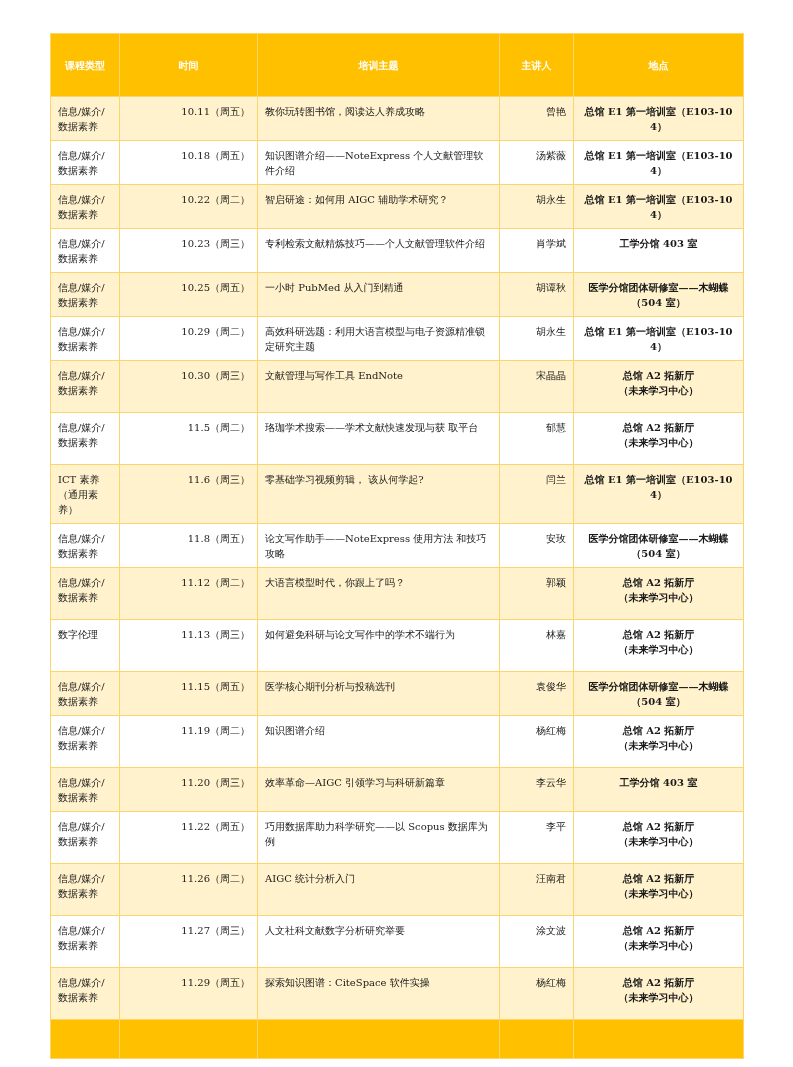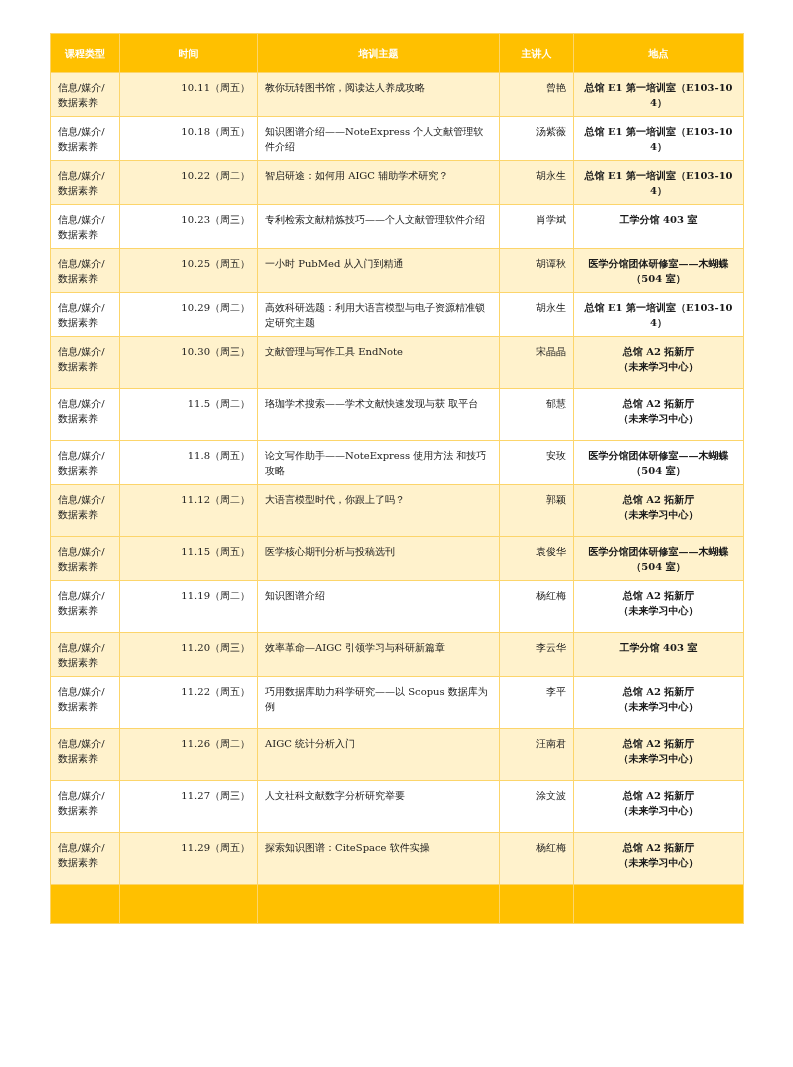--- a/index.html
+++ b/index.html
@@ -34,21 +34,21 @@
       border: 1px solid #fcd56b;
       vertical-align: top;
       padding: 7px 7px 6px 7px;
       word-break: break-all;
     }
     table.schedule thead th {
       background: #ffc000;
       color: #ffffff;
       font-weight: bold;
       height: 30px;
-      padding: 4px 4px;
+      padding: 16px 4px;
       vertical-align: middle;
       text-align: center;
       font-family: "DejaVu Sans", "Liberation Sans", sans-serif;
       font-size: 10px;
     }
     tr.odd td { background: #fff2cc; }
     tr.even td { background: #ffffff; }
     td.center { text-align: right; }
     td.loc { text-align: center; font-weight: bold; }
     td.loc .line2 { display: block; margin-top: 0; }
@@ -148,34 +148,53 @@
     <tr class="even r-h52">
       <td>信息/媒介/数据素养</td>
       <td class="center">11.5（周二）</td>
       <td>珞珈学术搜索——学术文献快速发现与获 取平台</td>
       <td class="center">郁慧</td>
       <td class="loc">
           <span class="wrap">总馆 A2 拓新厅</span>
           <span class="line2">（未来学习中心）</span>
         </td>
     </tr>
+    <tr class="odd r-h44">
+      <td>ICT 素养（通用素养）</td>
+      <td class="center">11.6（周三）</td>
+      <td>零基础学习视频剪辑， 该从何学起?</td>
+      <td class="center">闫兰</td>
+      <td class="loc">
+          <span class="wrap">总馆 E1 第一培训室（E103-104）</span>
+        </td>
+    </tr>
     <tr class="even r-h44">
       <td>信息/媒介/数据素养</td>
       <td class="center">11.8（周五）</td>
       <td>论文写作助手——NoteExpress 使用方法 和技巧攻略</td>
       <td class="center">安玫</td>
       <td class="loc">
           <span class="wrap">医学分馆团体研修室——木蝴蝶（504 室）</span>
         </td>
     </tr>
     <tr class="odd r-h52">
       <td>信息/媒介/数据素养</td>
       <td class="center">11.12（周二）</td>
       <td>大语言模型时代，你跟上了吗？</td>
       <td class="center">郭颖</td>
+      <td class="loc">
+          <span class="wrap">总馆 A2 拓新厅</span>
+          <span class="line2">（未来学习中心）</span>
+        </td>
+    </tr>
+    <tr class="even r-h52">
+      <td>数字伦理</td>
+      <td class="center">11.13（周三）</td>
+      <td>如何避免科研与论文写作中的学术不端行为</td>
+      <td class="center">林嘉</td>
       <td class="loc">
           <span class="wrap">总馆 A2 拓新厅</span>
           <span class="line2">（未来学习中心）</span>
         </td>
     </tr>
     <tr class="odd r-h44">
       <td>信息/媒介/数据素养</td>
       <td class="center">11.15（周五）</td>
       <td>医学核心期刊分析与投稿选刊</td>
       <td class="center">袁俊华</td>

